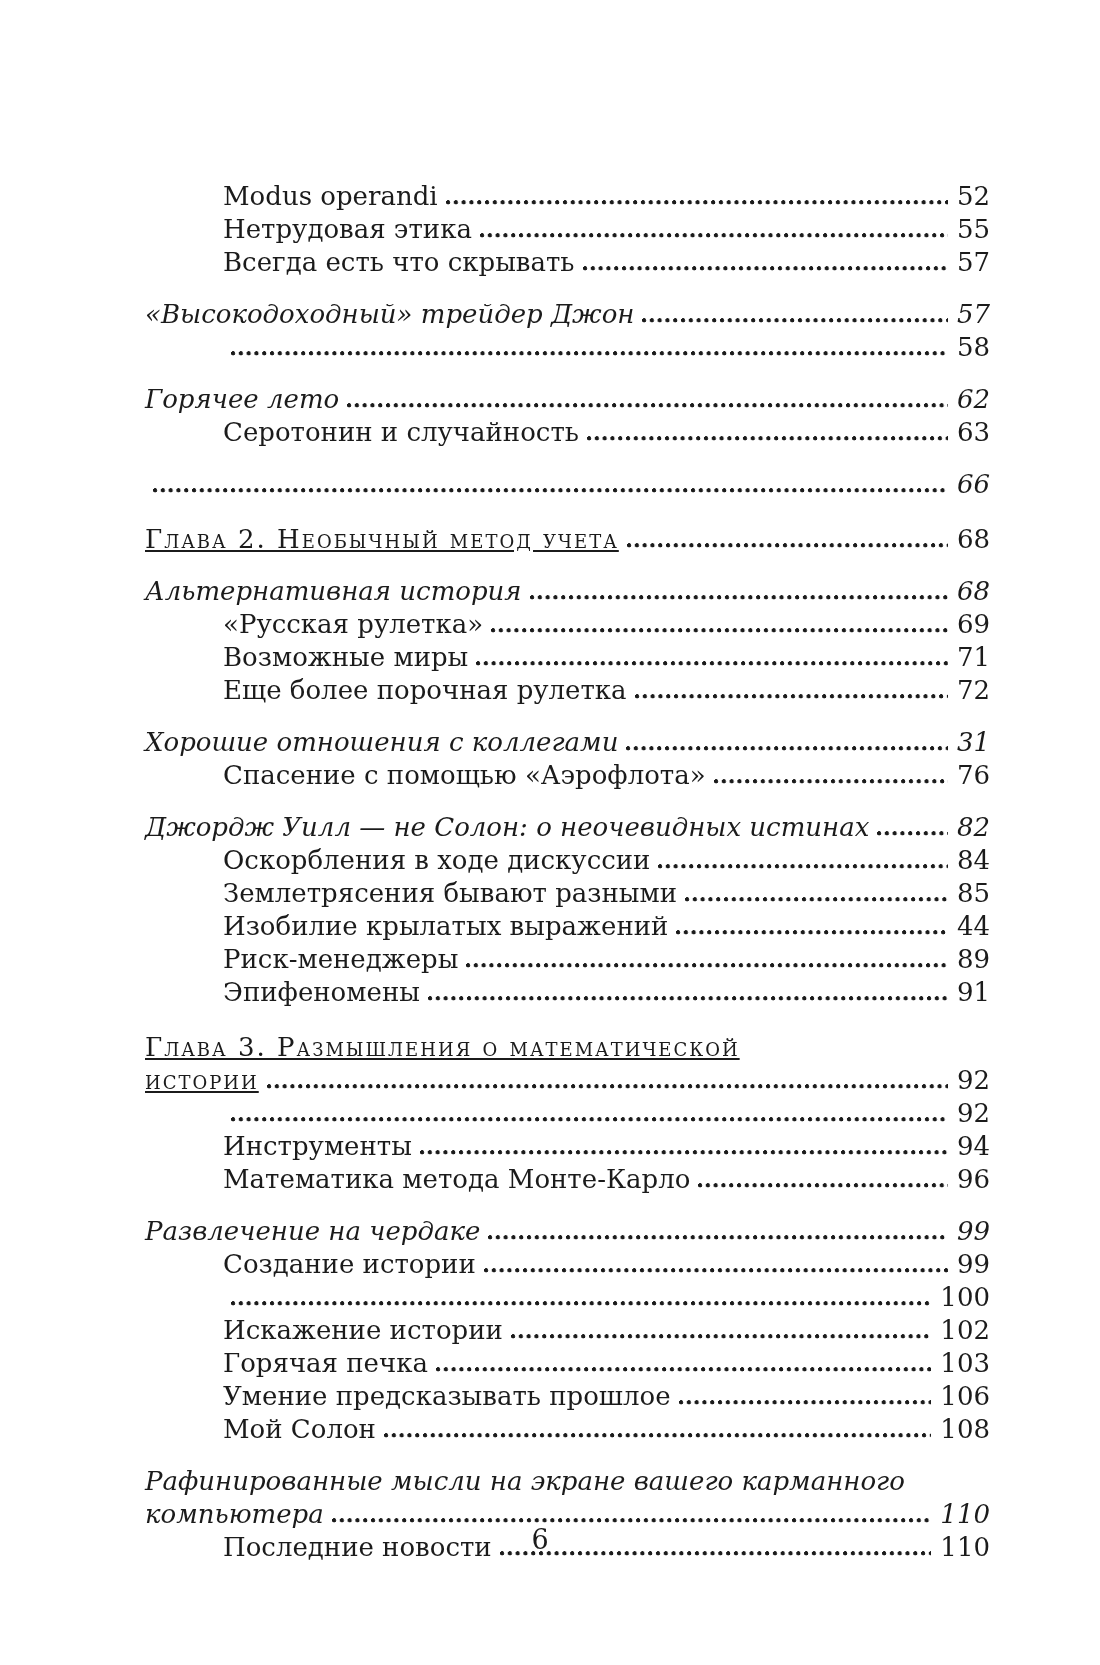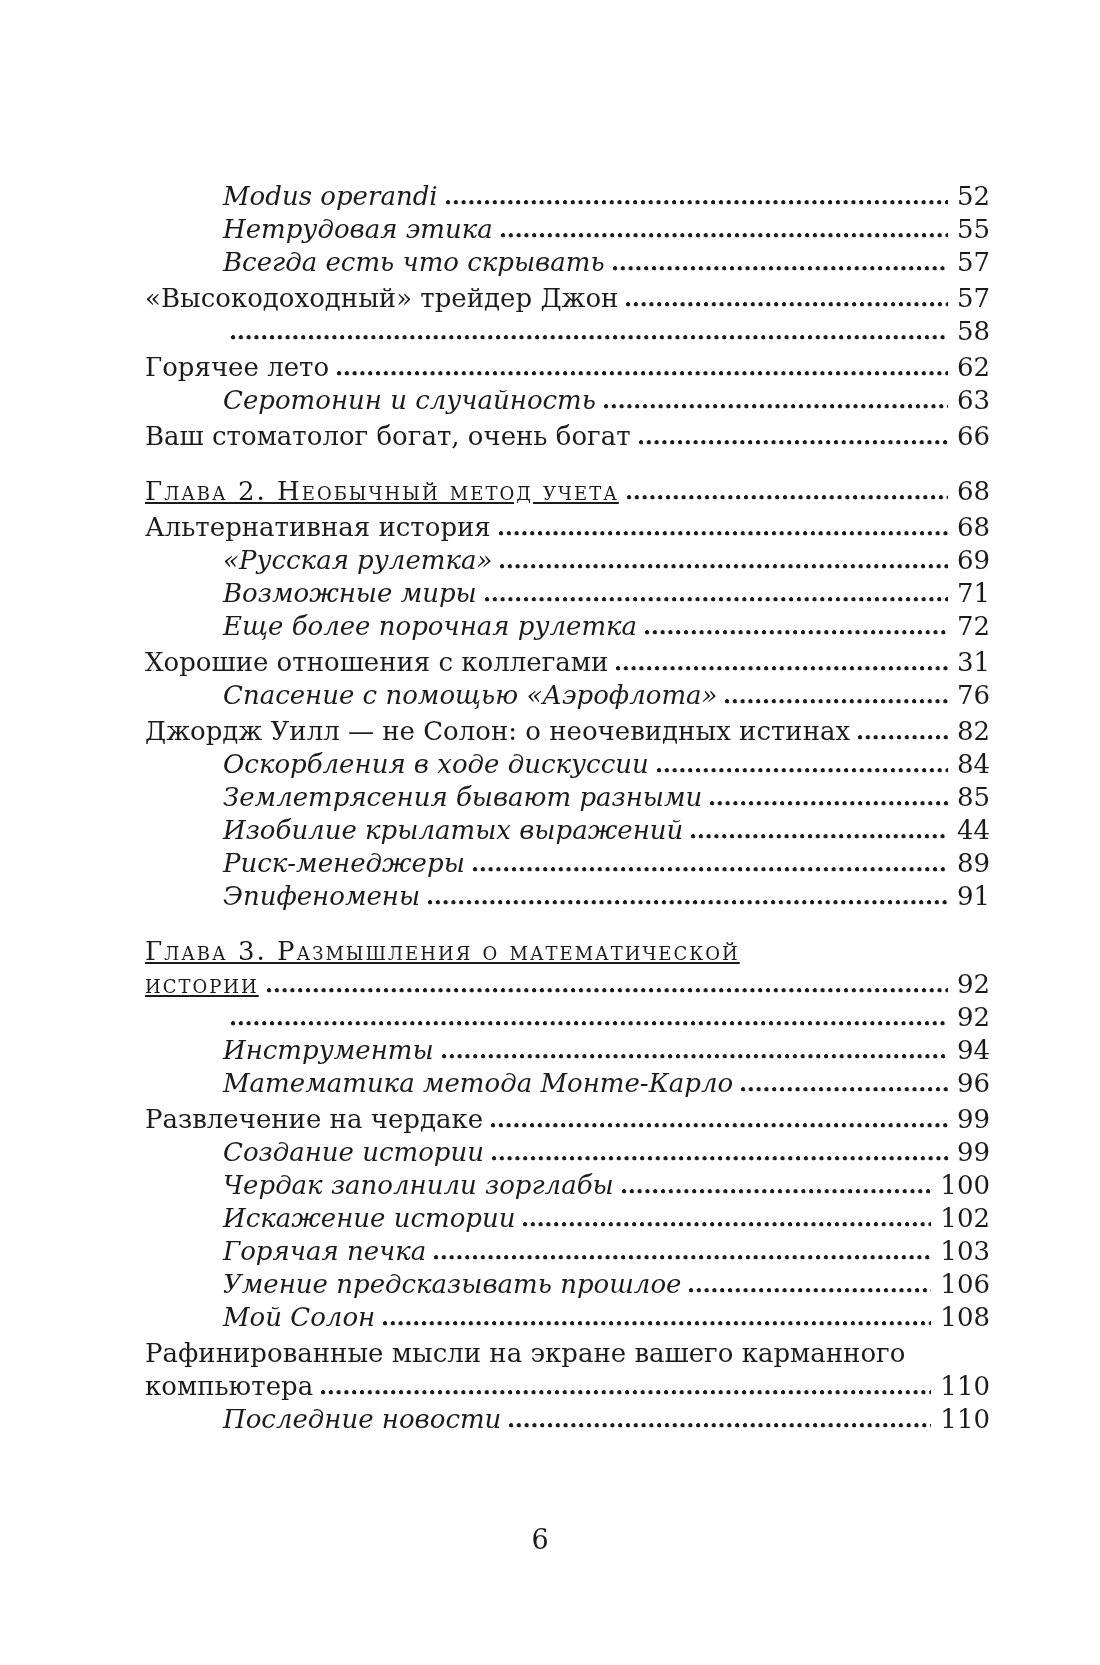--- a/index.html
+++ b/index.html
@@ -22,22 +22,22 @@
     width: 845px;
   }
   .toc-row { }
   .toc-line {
     display: flex;
     align-items: baseline;
     line-height: 33px;
     font-size: 26px;
   }
   .level-sub .toc-line { padding-left: 78px; }
-  .level-sub .title { font-style: italic; }
-  .level-main { margin-top: 3px; }
+  .level-sub .title { }
+  .level-main { margin-top: 19px; font-style: italic; }
   .level-chapter { margin-top: 22px; }
   .level-chapter .title {
     font-variant: small-caps;
     letter-spacing: 2px;
     text-decoration: underline;
   }
   .title {
     white-space: nowrap;
     flex: 0 0 auto;
   }
@@ -121,21 +121,20 @@
 
     <div class="toc-line main-line">
       <span class="title">Серотонин и случайность</span>
       <span class="leader"></span>
       <span class="page-num">63</span>
     </div>
   </div>
     <div class="toc-row level-main">
 
     <div class="toc-line main-line">
-      <span class="title">Ваш стоматолог богат, очень богат</span>
       <span class="leader"></span>
       <span class="page-num">66</span>
     </div>
   </div>
     <div class="toc-row level-chapter">
 
     <div class="toc-line main-line">
       <span class="title">Глава 2. Необычный метод учета</span>
       <span class="leader"></span>
       <span class="page-num">68</span>
@@ -282,21 +281,20 @@
 
     <div class="toc-line main-line">
       <span class="title">Создание истории</span>
       <span class="leader"></span>
       <span class="page-num">99</span>
     </div>
   </div>
     <div class="toc-row level-sub">
 
     <div class="toc-line main-line">
-      <span class="title">Чердак заполнили зорглабы</span>
       <span class="leader"></span>
       <span class="page-num">100</span>
     </div>
   </div>
     <div class="toc-row level-sub">
 
     <div class="toc-line main-line">
       <span class="title">Искажение истории</span>
       <span class="leader"></span>
       <span class="page-num">102</span>

